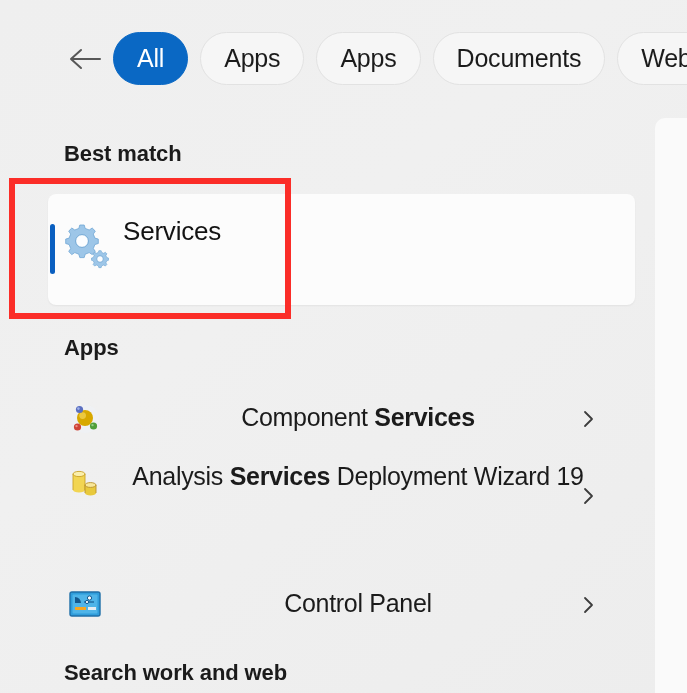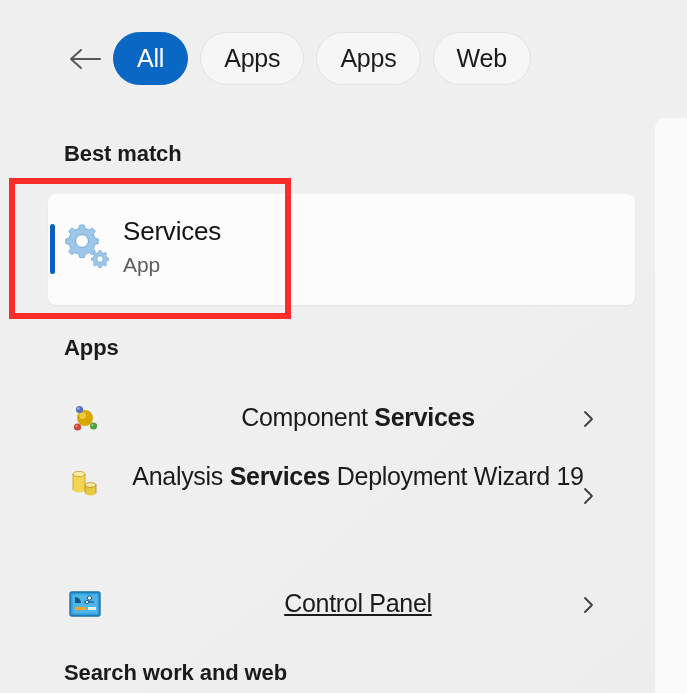--- a/index.html
+++ b/index.html
@@ -185,21 +185,21 @@
   #row-component-services .row-label { top: 3px; }
   #row-component-services .chevron   { top: 13px; }
 
   #row-analysis-services { top: 454px; height: 84px; }
   #row-analysis-services .row-icon  { top: 10px; }
   #row-analysis-services .row-label { top: 3px; }
   #row-analysis-services .chevron   { top: 31px; }
 
   #row-control-panel { top: 581px; height: 48px; }
   #row-control-panel .row-icon  { top: 5px; }
-  #row-control-panel .row-label { top: 3px; text-decoration: underline; }
+  #row-control-panel .row-label { top: 3px; }
   #row-control-panel .chevron   { top: 13px; }
 
   
   .annotation-box {
     position: absolute;
     left: 9px;
     top: 178px;
     width: 282px;
     height: 141px;
     border: 6px solid #fb2d28;
@@ -220,20 +220,21 @@
       <span>
         <svg width="34" height="26" viewBox="0 0 34 26">
           <path d="M13 4 L3 13 L13 22 M3 13 L32 13" fill="none" stroke="#575757" stroke-width="2" stroke-linecap="round" stroke-linejoin="round"></path>
         </svg>
       </span>
     </div>
 
     <div class="pill active">All</div>
     <div class="pill">Apps</div>
     <div class="pill">Apps</div>
+    <div class="pill">Documents</div>
     <div class="pill">Web</div>
   </div>
 
   <div class="section-header" id="hdr-best-match">Best match</div>
 
   <div class="best-match-card">
     <div class="selection-bar"></div>
 
     <div class="bm-icon">
       <svg width="50" height="50" viewBox="0 0 50 50">
@@ -247,21 +248,20 @@
           <g fill="#9dc6e8" stroke="#6fa6d4" stroke-width="1.2">
             <path d="M-2.2,-16 H2.2 L3.2,-12.6 L7.2,-11 L10.2,-13 L13.3,-9.9 L11.3,-6.9 L12.9,-2.9 L16.3,-1.9 V2.5 L12.9,3.5 L11.3,7.5 L13.3,10.5 L10.2,13.6 L7.2,11.6 L3.2,13.2 L2.2,16.6 H-2.2 L-3.2,13.2 L-7.2,11.6 L-10.2,13.6 L-13.3,10.5 L-11.3,7.5 L-12.9,3.5 L-16.3,2.5 V-1.9 L-12.9,-2.9 L-11.3,-6.9 L-13.3,-9.9 L-10.2,-13 L-7.2,-11 L-3.2,-12.6 Z"></path>
           </g>
           <circle cx="0" cy="0" r="6.4" fill="#fbfdff" stroke="#6fa6d4" stroke-width="1.6"></circle>
         </g>
       </svg>
     </div>
 
     <div class="bm-text">
       <div class="bm-title">Services</div>
-      <div class="bm-sub">App</div>
     </div>
   </div>
 
   <div class="section-header" id="hdr-apps">Apps</div>
 
   <div class="result-row" id="row-component-services">
     <div class="row-icon">
       <svg width="34" height="34" viewBox="0 0 34 34">
         <circle cx="17" cy="17" r="14" fill="#eef1f5" opacity="0.85"></circle>
         <circle cx="17" cy="16" r="8" fill="#d8a800"></circle>

